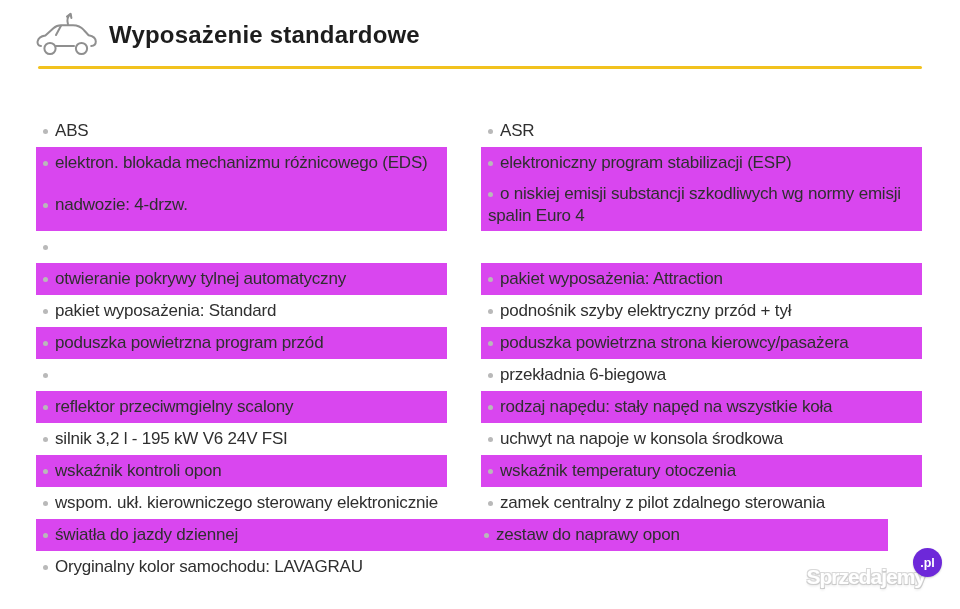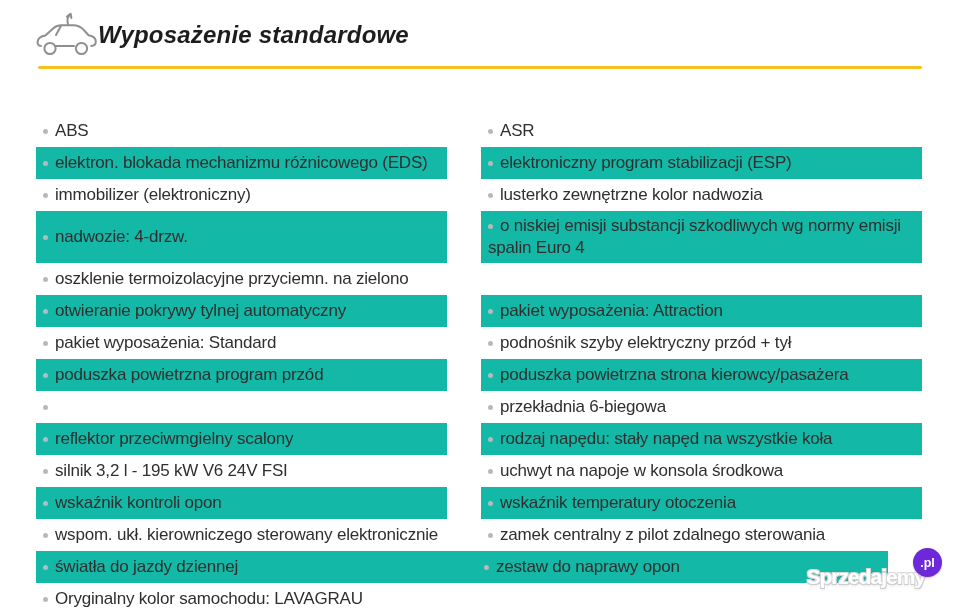--- a/index.html
+++ b/index.html
@@ -4,21 +4,21 @@
 <style>
   html,body{margin:0;padding:0;}
   body{
     width:960px;height:609px;position:relative;overflow:hidden;
     background:#ffffff;
     font-family:"Liberation Sans", sans-serif;
   }
   
   .header{
     position:absolute;left:36px;top:10px;height:50px;
-    display:flex;align-items:center;font-style:italic;
+    display:flex;align-items:center;gap:11px;
   }
   .car-icon{width:62px;height:46px;flex:0 0 auto;}
   .title{
     font-size:24px;font-weight:bold;color:#1d1d1d;letter-spacing:.2px;
     white-space:nowrap;
   }
   .rule{
     position:absolute;left:38px;top:66px;width:884px;height:3px;
     background:#f2c21e;border-radius:2px;
   }
@@ -31,21 +31,21 @@
     box-sizing:border-box;
     min-height:32px;
     display:flex;align-items:center;
     padding:4px 6px 4px 7px;
     font-size:17px;letter-spacing:-0.2px;
     color:#2f2f2f;
   }
   .cell .t{line-height:22px;}
   .cell-left{width:411px;margin-right:34px;}
   .cell-right{width:441px;}
-  .row.alt .cell{background:#14b8a6;}
+  .row.alt .cell{background:#d946ef;}
   .bullet{
     display:inline-block;width:5px;height:5px;border-radius:50%;
     background:#b9b9b9;margin-right:7px;vertical-align:2px;
   }
   
   .watermark{
     position:absolute;right:35px;bottom:8px;height:36px;
   }
   .wm-text{
     font-size:21px;font-weight:bold;color:#ffffff;letter-spacing:-1px;
@@ -90,39 +90,31 @@
       </div>
     </div>
     <div class="row alt">
       <div class="cell cell-left">
         <div class="t"><span class="bullet"></span><span>elektron. blokada mechanizmu różnicowego (EDS)</span></div>
       </div>
       <div class="cell cell-right">
         <div class="t"><span class="bullet"></span><span>elektroniczny program stabilizacji (ESP)</span></div>
       </div>
     </div>
-    <div class="row">
-      <div class="cell cell-left">
-        <div class="t"><span class="bullet"></span><span>immobilizer (elektroniczny)</span></div>
-      </div>
-      <div class="cell cell-right">
-        <div class="t"><span class="bullet"></span><span>lusterko zewnętrzne kolor nadwozia</span></div>
-      </div>
-    </div>
     <div class="row alt">
       <div class="cell cell-left">
         <div class="t"><span class="bullet"></span><span>nadwozie: 4-drzw.</span></div>
       </div>
       <div class="cell cell-right">
         <div class="t"><span class="bullet"></span><span>o niskiej emisji substancji szkodliwych wg normy emisji spalin Euro 4</span></div>
       </div>
     </div>
     <div class="row">
       <div class="cell cell-right">
-        <div class="t"><span class="bullet"></span><span>oszklenie termoizolacyjne przyciemn. na zielono</span></div>
+        <div class="t"><span class="bullet"></span></div>
       </div>
     </div>
     <div class="row alt">
       <div class="cell cell-left">
         <div class="t"><span class="bullet"></span><span>otwieranie pokrywy tylnej automatyczny</span></div>
       </div>
       <div class="cell cell-right">
         <div class="t"><span class="bullet"></span><span>pakiet wyposażenia: Attraction</span></div>
       </div>
     </div>

